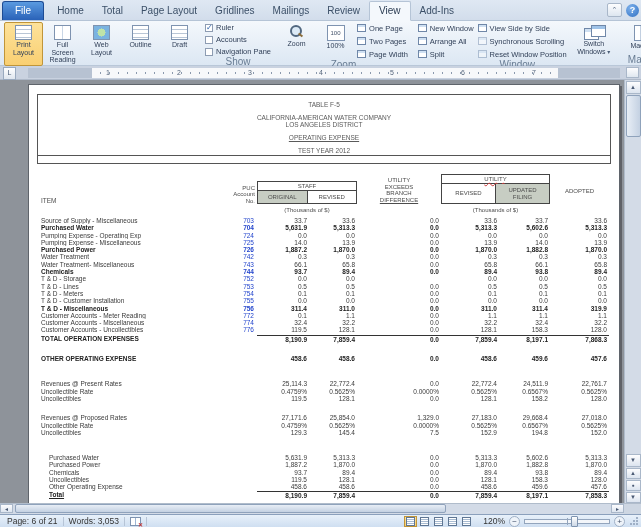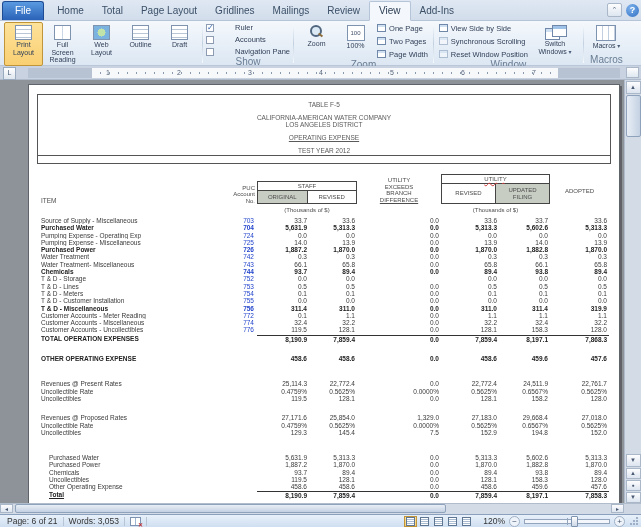--- a/index.html
+++ b/index.html
@@ -43,21 +43,21 @@
   .mag-icon{width:15px;height:14px;position:relative;margin:1px 0;}
   .mag-icon::before{content:"";position:absolute;left:1px;top:0;width:8px;height:8px;border:2px solid #51677f;
     border-radius:50%;background:#dceaf6;}
   .mag-icon::after{content:"";position:absolute;left:9px;top:9px;width:5px;height:2px;background:#8a6d3b;
     transform:rotate(40deg);}
   .pct-icon{width:16px;height:14px;margin:1px 0;border:1px solid #7e93b0;background:#fff;
     font-size:6px;line-height:14px;text-align:center;color:#44536b;}
   .pct-icon::after{content:"100";}
 
   .check-col,.small-col{display:flex;flex-direction:column;justify-content:center;gap:1px;}
-  .check-row{display:flex;align-items:center;gap:21px;height:11px;}
+  .check-row{display:flex;align-items:center;gap:3px;height:11px;}
   .cb{width:8px;height:8px;background:#fff;border:1px solid #8d9cb2;box-sizing:border-box;position:relative;}
   .cb.checked::after{content:"\2713";position:absolute;left:0px;top:-2px;font-size:8px;color:#2a5fa8;}
   .clabel{font-size:7.5px;color:#33425a;white-space:nowrap;}
   .small-btn{display:flex;align-items:center;height:12px;font-size:7.5px;color:#33425a;gap:3px;
     padding:0 2px;white-space:nowrap;}
   .small-btn.disabled{color:#9fb0c4;}
   .small-btn.disabled .sicon{opacity:.45;}
   .sicon{width:9px;height:8px;border:1px solid #6f87a8;background:linear-gradient(#cfe0f2 0 2px,#fff 2px);
     box-sizing:border-box;flex:0 0 auto;}
   .dd::after{content:" \25BE";font-size:6px;color:#4c5f78;}
@@ -270,20 +270,34 @@
               <div class="clabel">Page Width</div>
             </div>
           </div>
       </div>
       <div class="grp-label">Zoom</div>
     </div>
     <div class="rib-sep"></div>
 
     <div class="rib-group">
       <div class="grp-body">
+        <div class="small-col">
+            <div class="small-btn">
+              <div class="sicon"></div>
+              <div class="clabel">New Window</div>
+            </div>
+            <div class="small-btn">
+              <div class="sicon"></div>
+              <div class="clabel">Arrange All</div>
+            </div>
+            <div class="small-btn">
+              <div class="sicon"></div>
+              <div class="clabel">Split</div>
+            </div>
+          </div>
         <div class="small-col">
             <div class="small-btn">
               <div class="sicon"></div>
               <div class="clabel">View Side by Side</div>
             </div>
             <div class="small-btn disabled">
               <div class="sicon"></div>
               <div class="clabel">Synchronous Scrolling</div>
             </div>
             <div class="small-btn disabled">

